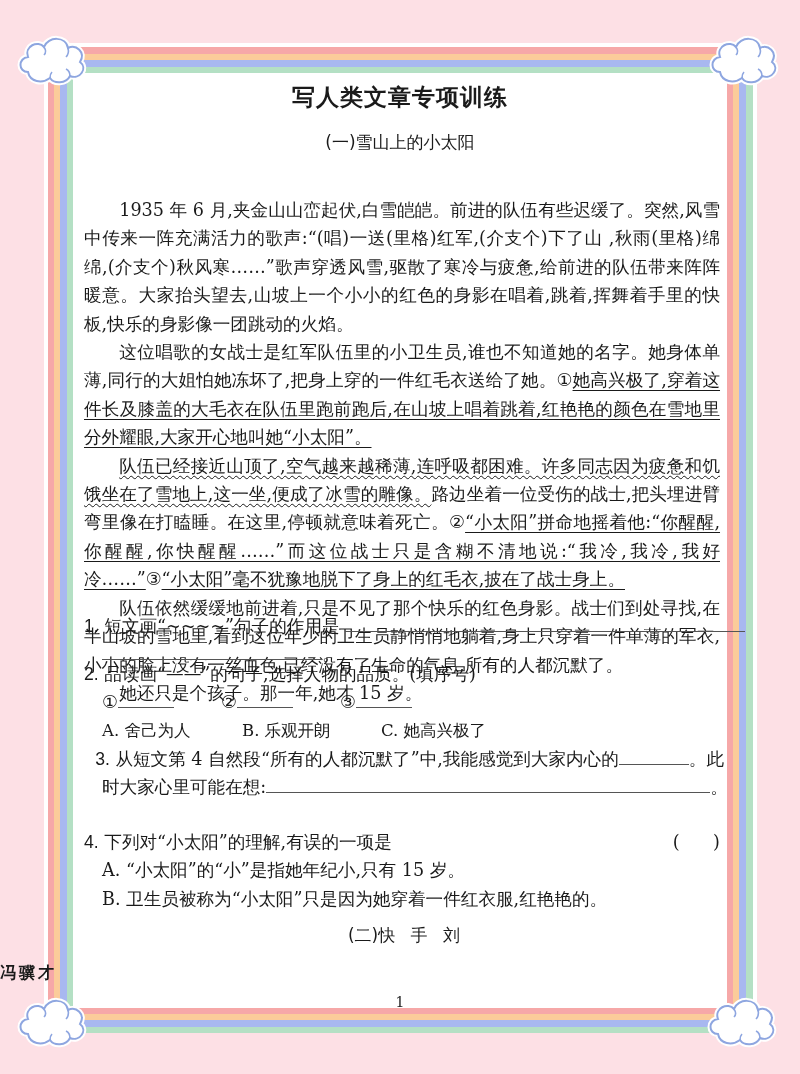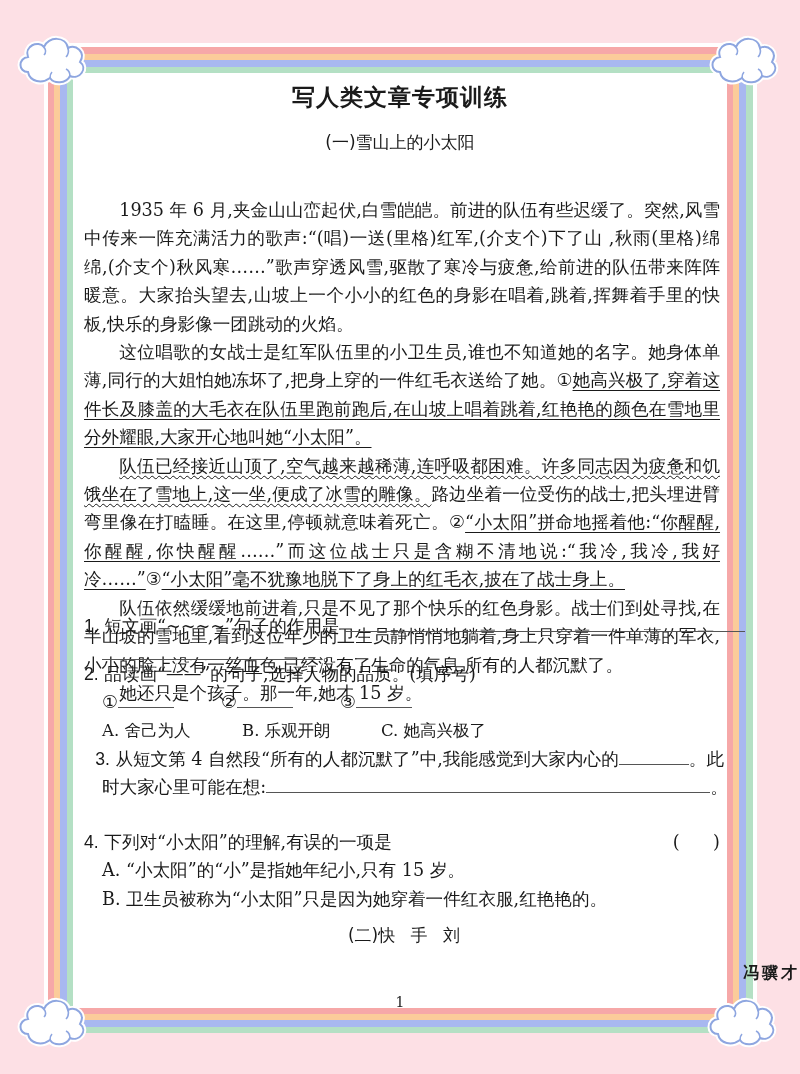--- a/index.html
+++ b/index.html
@@ -53,21 +53,21 @@
   .paren { position: absolute; right: 4px; top: 0; }
 
   .sec2 {
     position: absolute; left: 4px; width: 800px; top: 924px;
     text-align: center; font-size: 17px;
     font-family: "DejaVu Sans", sans-serif;
     word-spacing: 10px;
   }
   .author {
     position: absolute; left: 0; width: 800px; top: 963px;
-    text-align: right; font-size: 16px; font-weight: bold;
+    text-align: left; font-size: 16px; font-weight: bold;
     font-family: "DejaVu Sans", sans-serif; letter-spacing: 3px;
   }
   .page-num {
     position: absolute; left: 0; width: 800px; top: 994px;
     text-align: center; font-size: 14px;
   }
 </style>
 </head>
 <body>
 

